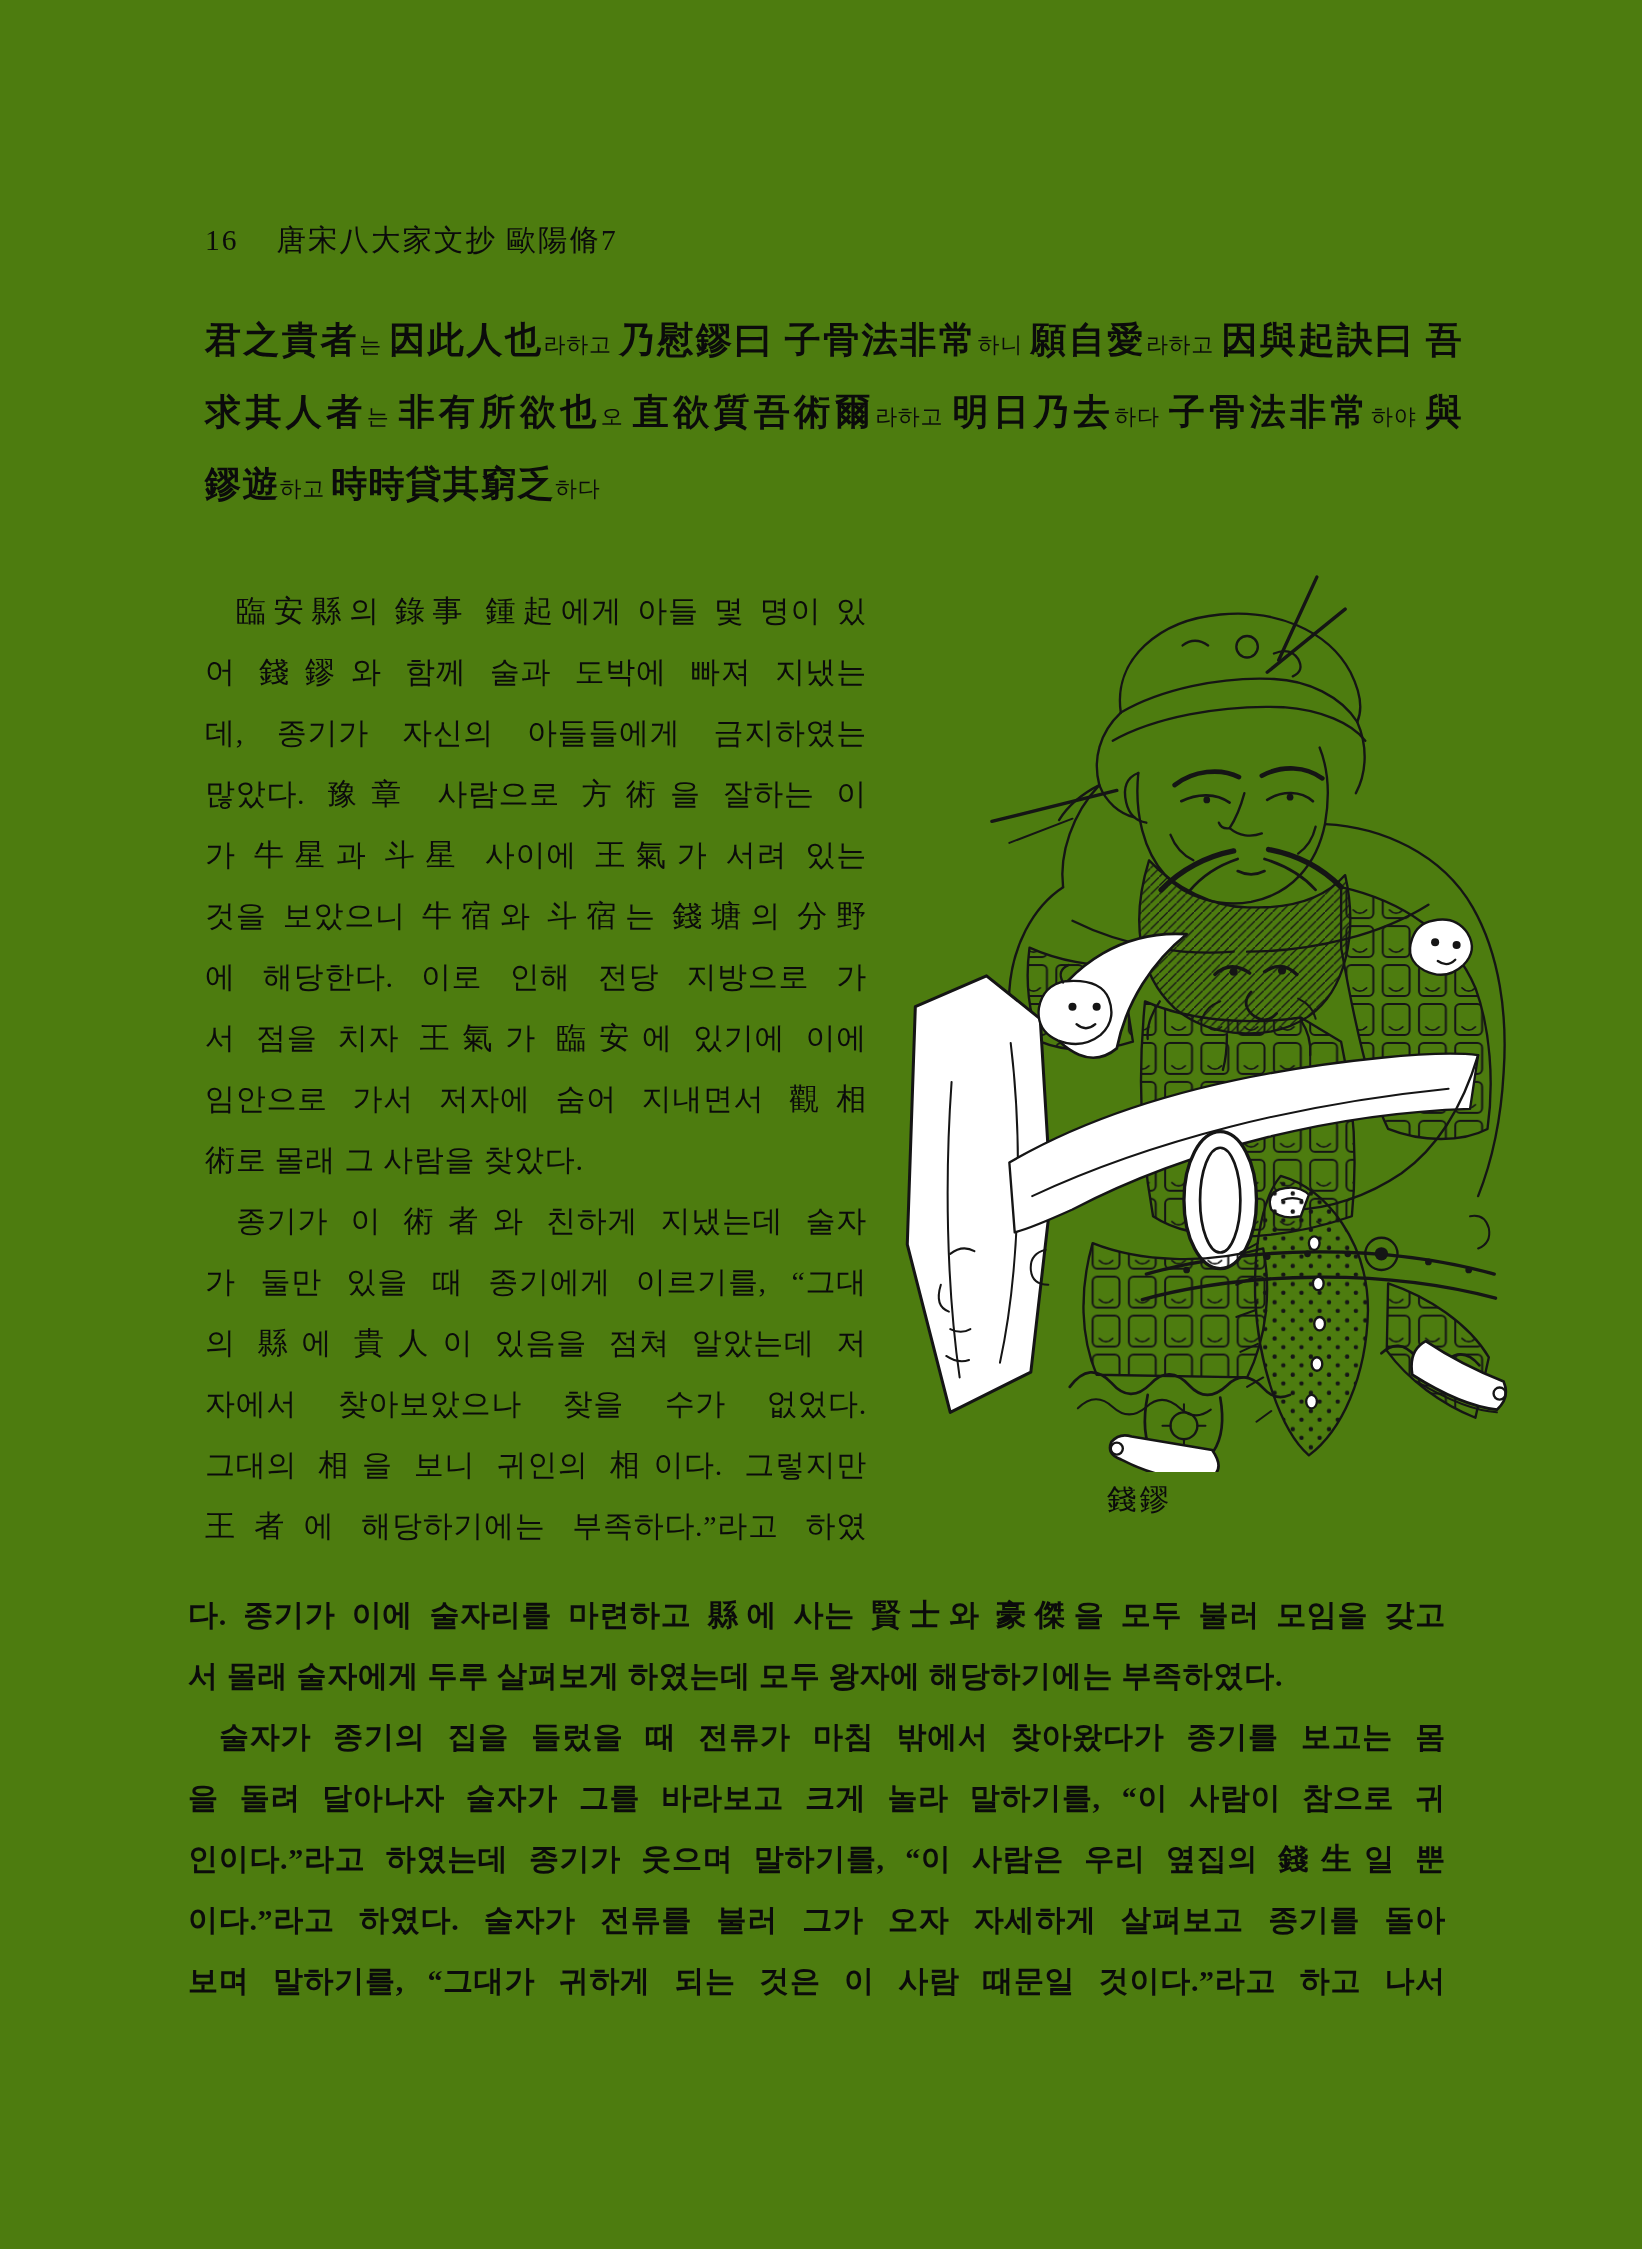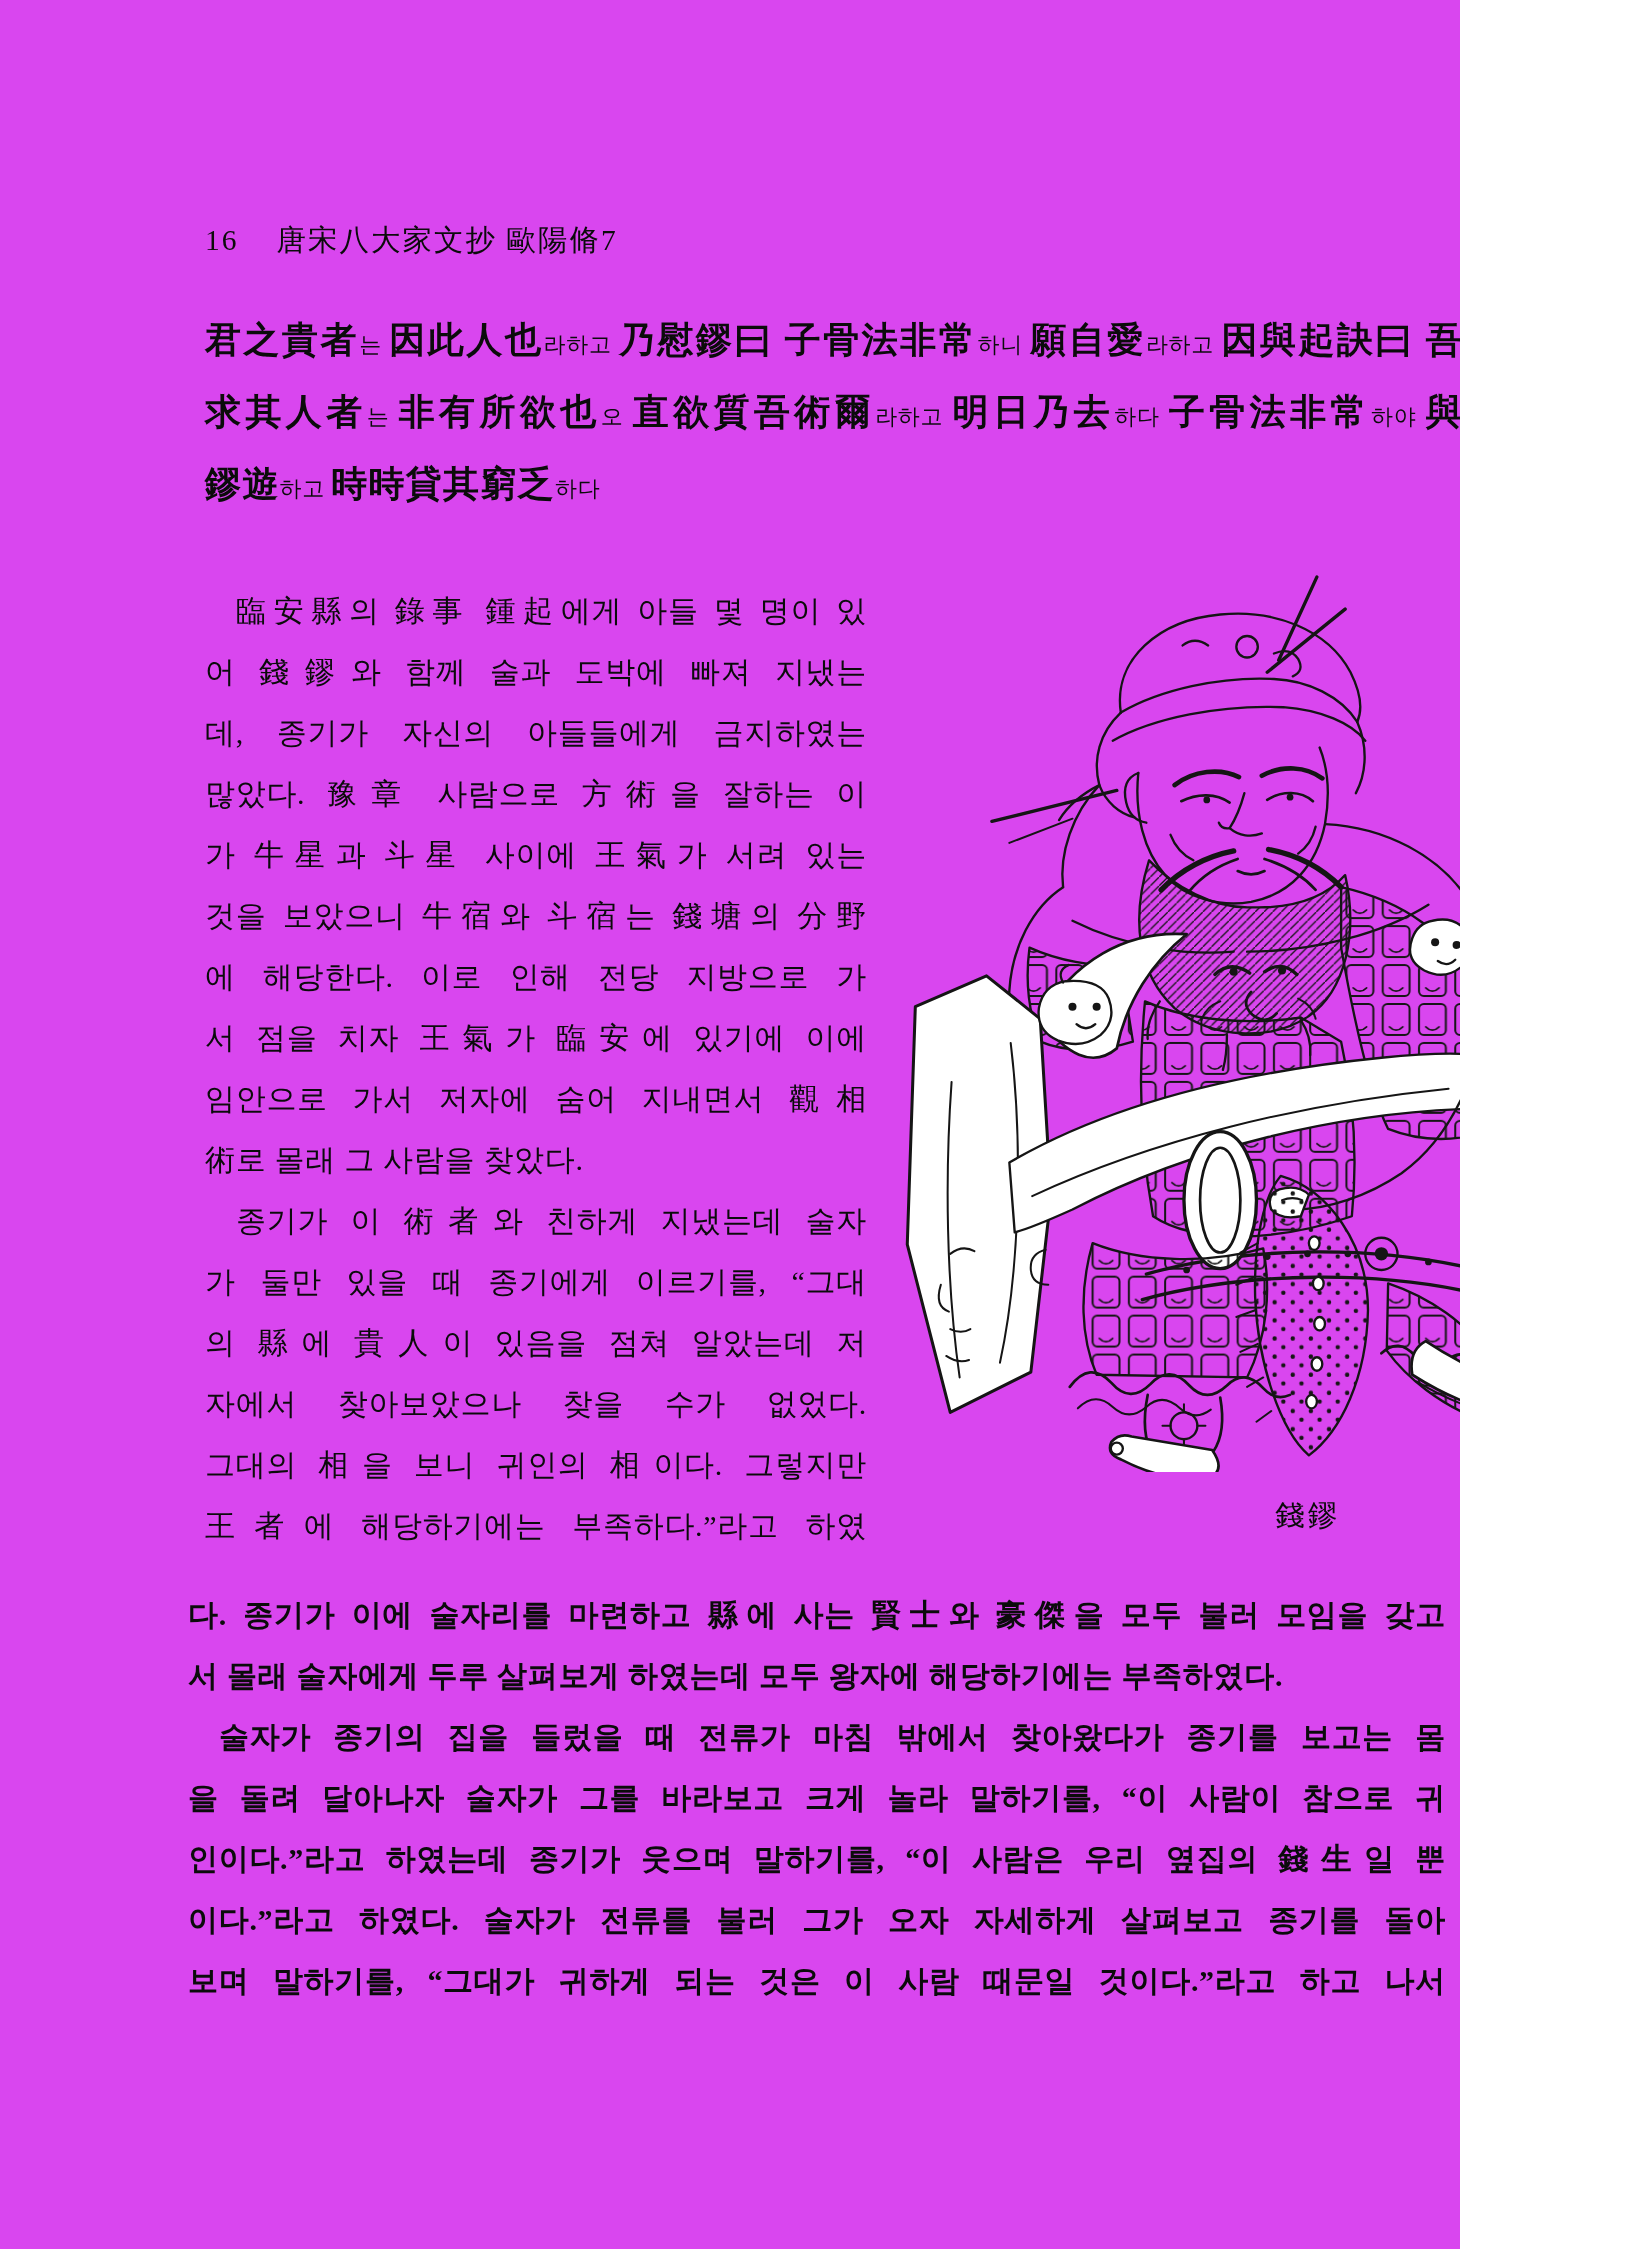--- a/index.html
+++ b/index.html
@@ -1,17 +1,17 @@
 <!DOCTYPE html>
 <html style="font-size:10.7px"><head>
 <meta charset="utf-8">
 <style>
   html,body{margin:0;padding:0;background:#ffffff;}
   .page{
-    position:relative;width:1460px;height:2250px;background:#d946ef;
+    position:relative;width:1642px;height:2250px;background:#4d7c0f;
     font-family:"Liberation Serif","DejaVu Serif",serif;color:#0b0b0b;
     overflow:hidden;
   }
   .header{
     position:absolute;left:205px;top:221px;font-size:29.5px;letter-spacing:2px;
     display:flex;align-items:baseline;
   }
   .header .pagenum{margin-right:38px;}
   .hanmun{position:absolute;left:205px;top:313px;width:1258px;}
   .hanmun .hline{
@@ -24,21 +24,21 @@
   .col{position:absolute;left:205px;top:580px;width:662px;font-size:30px;}
   .col .line,.full .line{
     height:61px;line-height:61px;letter-spacing:0.7px;
     text-align:justify;text-align-last:justify;
   }
   .full{position:absolute;left:188px;top:1584px;width:1258px;font-size:30px;font-weight:bold;}
   .line.indent{text-indent:31px;}
   .line.end{text-align-last:left;}
   .figure{position:absolute;left:871px;top:571px;width:638px;}
   .figure svg{display:block;}
-  .caption{margin-top:24px;margin-left:236px;font-size:29.5px;letter-spacing:3.3px;text-align:center;}
+  .caption{margin-top:8px;margin-left:236px;font-size:29.5px;letter-spacing:3.3px;}
 </style>
 </head>
 <body>
 
 <div class="page">
 
   <div class="header">
     <span class="pagenum">16</span>
     <span class="booktitle">唐宋八大家文抄 歐陽脩7</span>
   </div>

